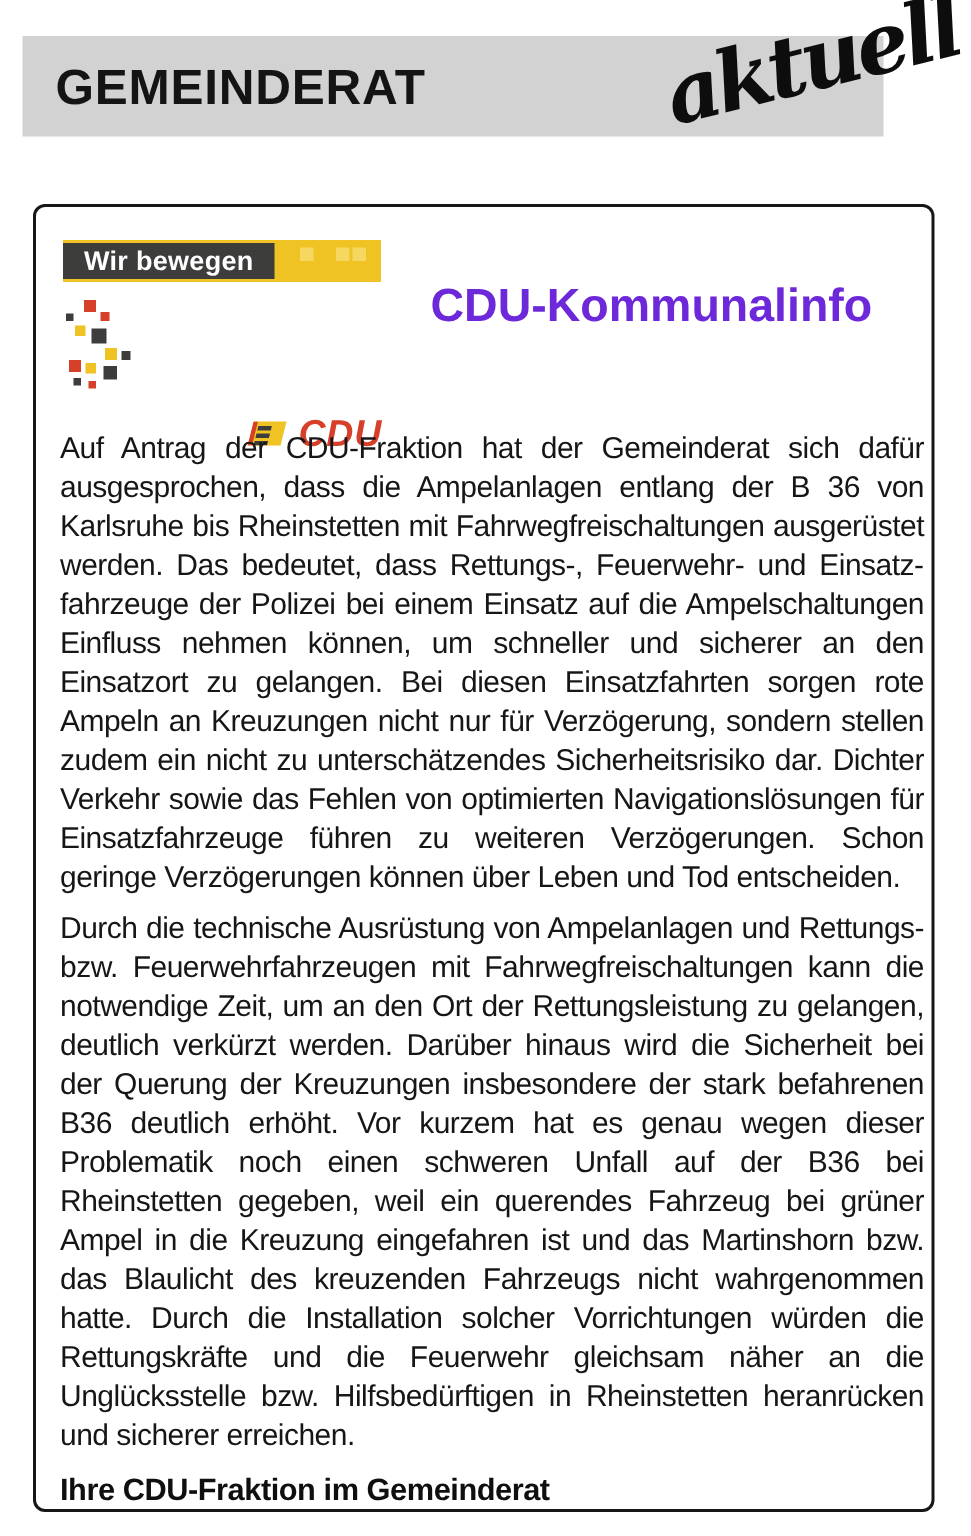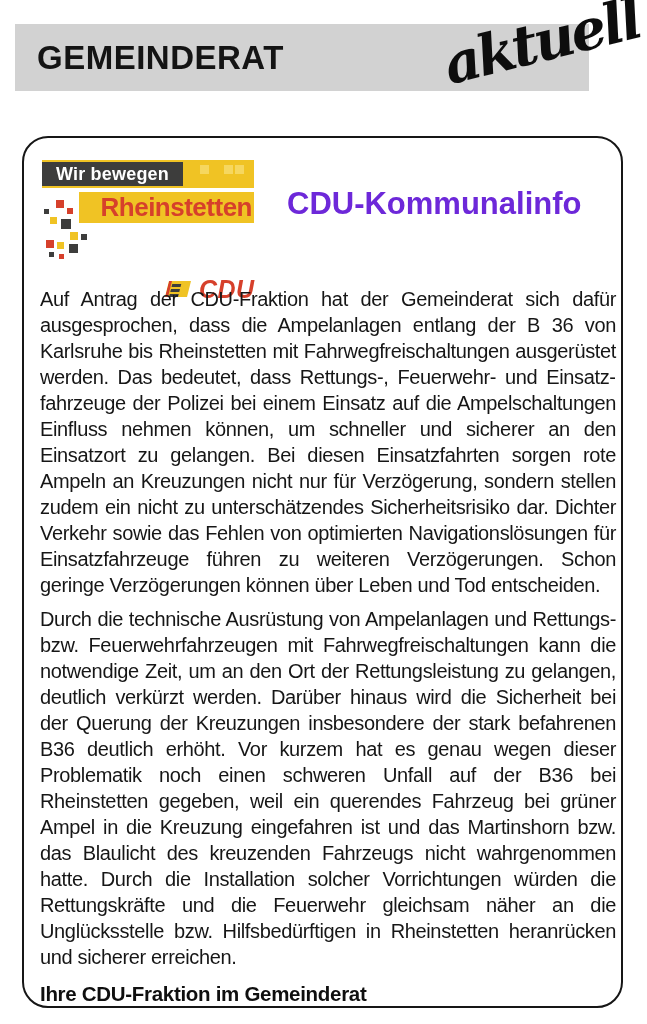--- a/index.html
+++ b/index.html
@@ -18,21 +18,21 @@
   }
   .aktuell{
     position:absolute;right:6px;top:8px;z-index:3;
     font-family:"DejaVu Serif",serif;font-style:italic;font-weight:bold;
     font-size:56px;letter-spacing:-3px;color:#0d0d0d;
     transform:rotate(-14deg);transform-origin:center;
   }
   
   .info-box{
     position:absolute;left:22px;top:136px;width:601px;height:872px;
-    border:2.5px solid #161616;border-radius:26px;background:#fff;box-sizing:border-box;
+    border:2.5px solid #161616;border-radius:8px;background:#fff;box-sizing:border-box;
   }
   
   .logo{position:absolute;left:0;top:0;width:260px;height:130px;}
   .yellow-strip{
     position:absolute;left:18px;top:22px;width:212px;height:28px;background:var(--yellow);
   }
   .strip-sq{position:absolute;top:5px;width:9px;height:9px;background:var(--lightyellow);}
   .strip-sq.s1{left:158px;} .strip-sq.s2{left:182px;} .strip-sq.s3{left:193px;}
   .dark-bar{
     position:absolute;left:18px;top:24px;width:141px;height:24px;background:var(--dark);
@@ -99,23 +99,20 @@
 
   <div class="logo">
     <div class="yellow-strip">
       <div class="strip-sq s1"></div>
       <div class="strip-sq s2"></div>
       <div class="strip-sq s3"></div>
     </div>
     <div class="dark-bar">
       <span>Wir bewegen</span>
     </div>
-    <div class="rh-bar">
-      <span>Rheinstetten</span>
-    </div>
     <div class="cdu-row">
       <span class="cdu-flag"></span>
       <span class="cdu-word">CDU</span>
     </div>
     <div class="mosaic">
         <div style="position: absolute; left: 14px; top: 2px; width: 8px; height: 8px; background: rgb(214, 64, 43);"></div>
         <div style="position: absolute; left: 2px; top: 11px; width: 5px; height: 5px; background: rgb(61, 61, 60);"></div>
         <div style="position: absolute; left: 25px; top: 10px; width: 6px; height: 6px; background: rgb(214, 64, 43);"></div>
         <div style="position: absolute; left: 8px; top: 19px; width: 7px; height: 7px; background: rgb(240, 195, 36);"></div>
         <div style="position: absolute; left: 19px; top: 21px; width: 10px; height: 10px; background: rgb(61, 61, 60);"></div>

